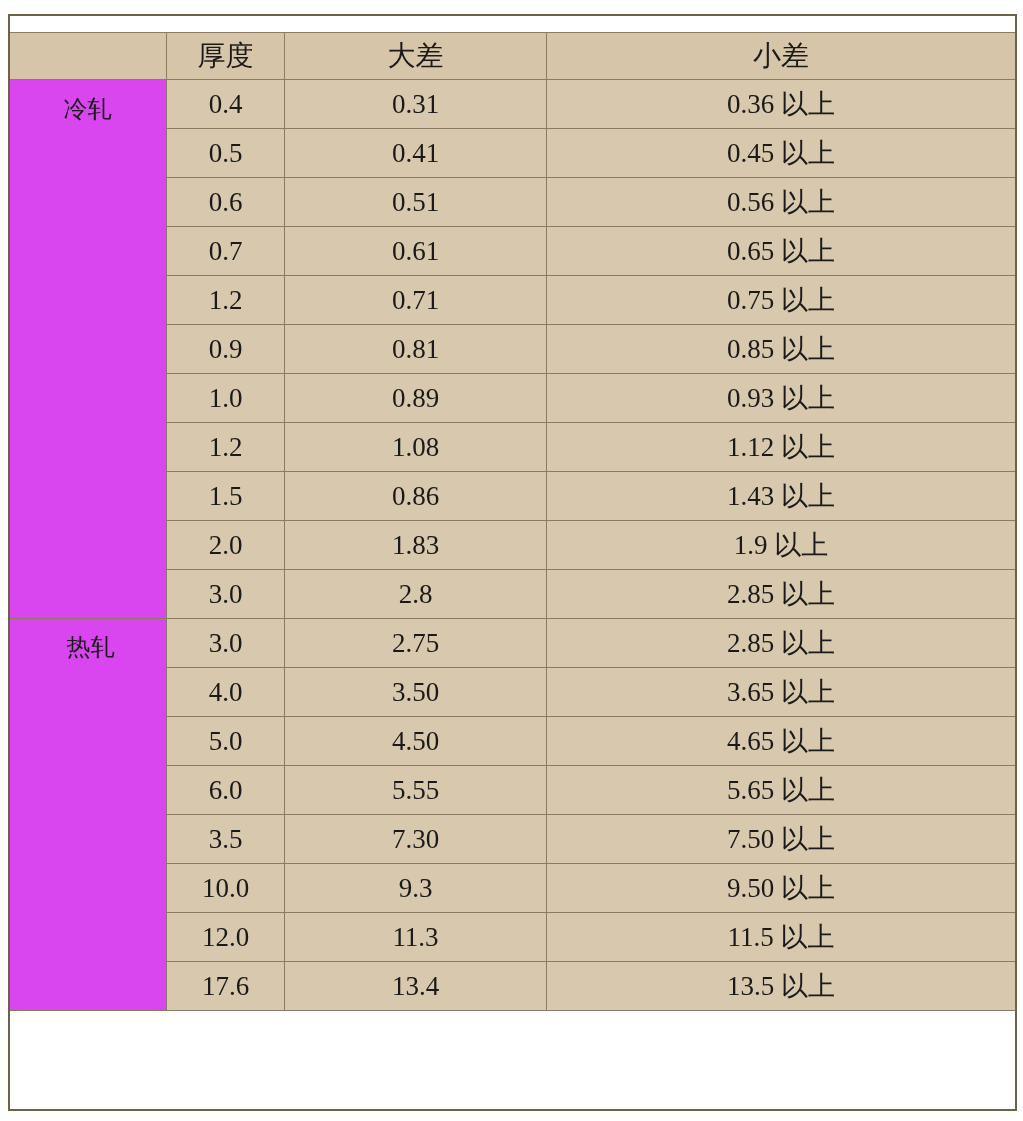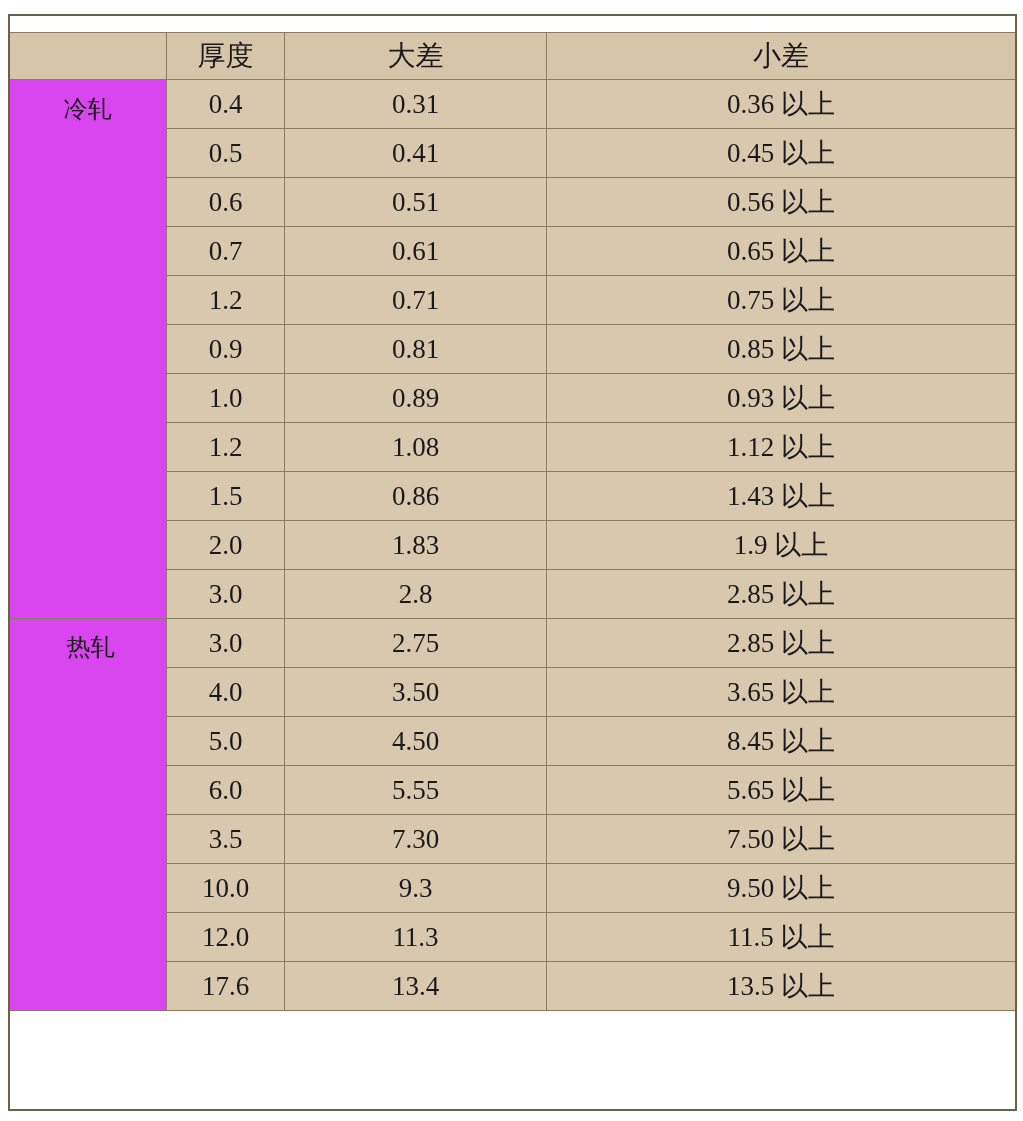--- a/index.html
+++ b/index.html
@@ -173,21 +173,21 @@
             <td>2.85 以上</td>
           </tr>
           <tr>
             <td>4.0</td>
             <td>3.50</td>
             <td>3.65 以上</td>
           </tr>
           <tr>
             <td>5.0</td>
             <td>4.50</td>
-            <td>8.45 以上</td>
+            <td>4.65 以上</td>
           </tr>
           <tr>
             <td>6.0</td>
             <td>5.55</td>
             <td>5.65 以上</td>
           </tr>
           <tr>
             <td>3.5</td>
             <td>7.30</td>
             <td>7.50 以上</td>

